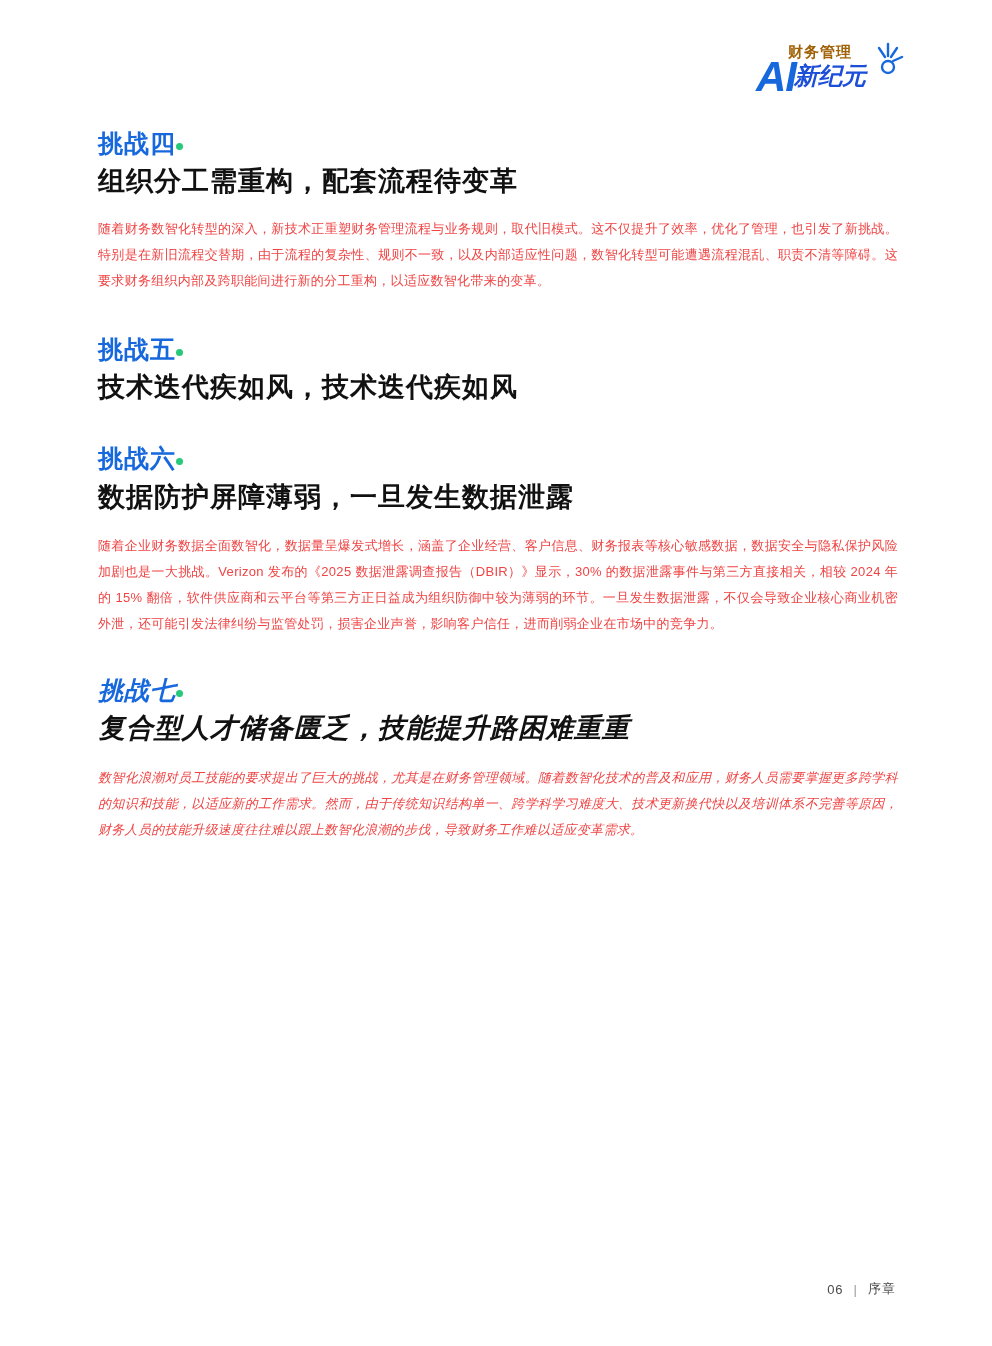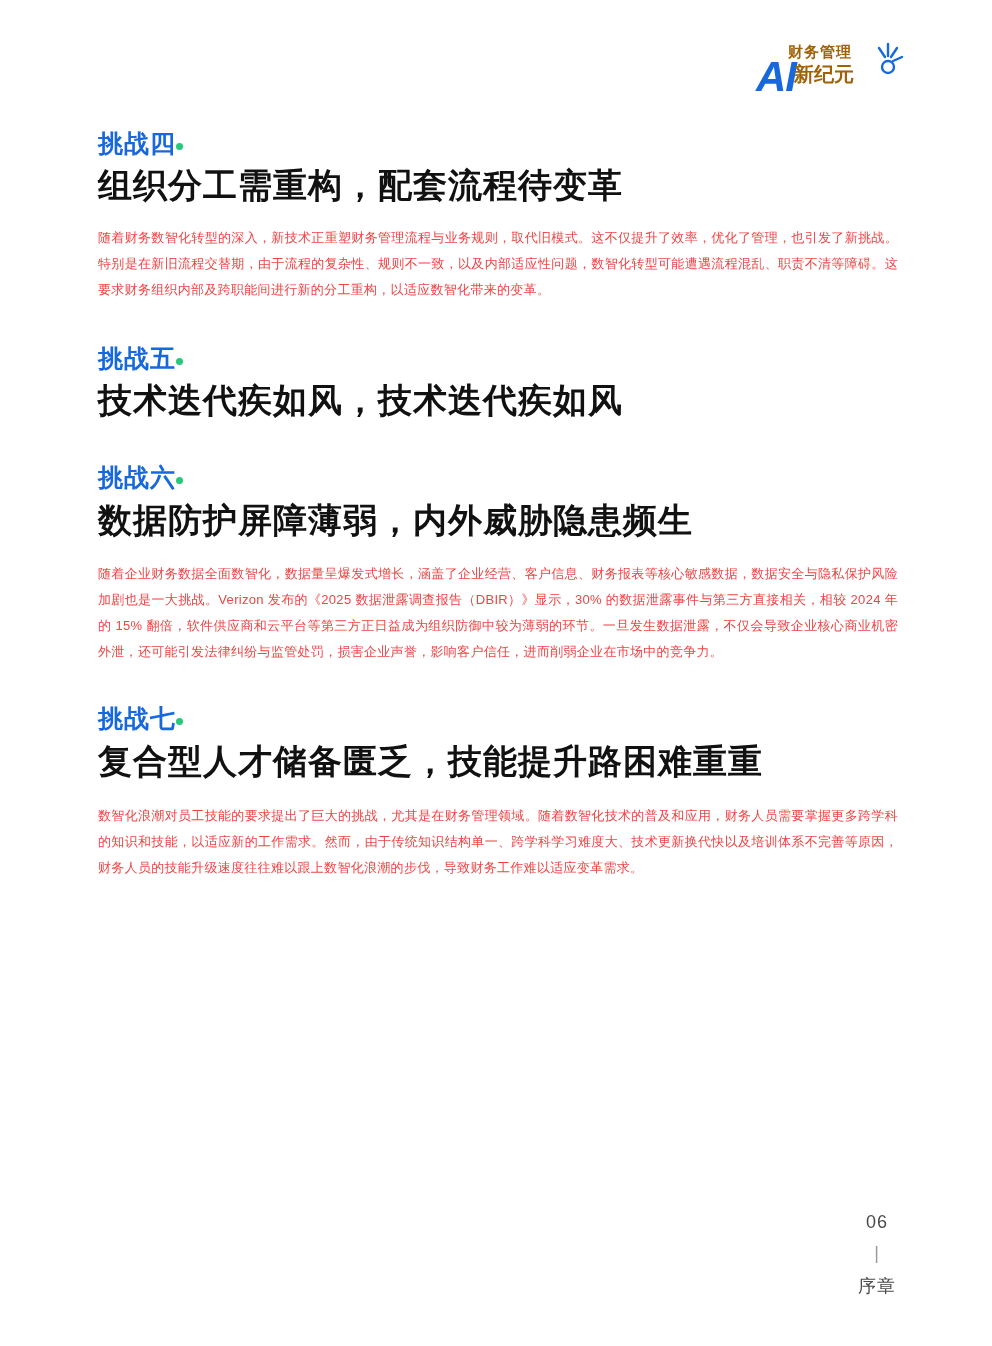--- a/index.html
+++ b/index.html
@@ -49,23 +49,24 @@
     font-size: 15px;
     font-weight: bold;
     color: #a16207;
     letter-spacing: 1px;
     line-height: 1;
   }
   .logo-cn-bottom {
     position: absolute;
     left: 40px;
     top: 26px;
-    font-size: 20px;
-    font-weight: bold;
-    color: #a16207;
+    font-size: 24px;
+    font-weight: bold;
+    font-style: italic;
+    color: #1d4ed8;
     letter-spacing: 0px;
     line-height: 1;
   }
   .logo-spark {
     position: absolute;
     right: -4px;
     top: 2px;
     width: 40px;
     height: 40px;
   }
@@ -97,52 +98,51 @@
   .chal-dot {
     display: inline-block;
     width: 7px;
     height: 7px;
     background: #26c97a;
     border-radius: 50%;
     position: relative;
     top: -2px;
   }
   .chal-title {
-    font-size: 34px;
+    font-size: 27px;
     font-weight: bold;
     color: #111111;
     letter-spacing: 1px;
     line-height: 1.35;
     margin: 0 0 18px 0;
   }
   .chal-body {
     font-size: 13px;
     line-height: 2.0;
     color: #ef4444;
     text-align: justify;
     letter-spacing: 0.3px;
     margin: 0;
   }
   .section.s1 .chal-title { margin-bottom: 16px; }
   .section.s2 { margin-top: 40px; }
   .section.s3 { margin-top: 38px; }
-  .section.s4 { margin-top: 38px; }
+  .section.s4 { margin-top: 38px; font-style: italic; }
 
   
   .footer {
     position: absolute;
     right: 96px;
     bottom: 48px;
     display: flex;
     align-items: center;
     gap: 10px;
-    font-size: 18px;
+    font-size: 13px;
     color: #4a4a4a;
     letter-spacing: 1px;
-    flex-direction: column;
   }
   .footer-sep {
     color: #9a9a9a;
   }
 </style>
 </head>
 <body>
 
 <div class="page">
 
@@ -178,21 +178,21 @@
         <span class="chal-dot"></span>
       </h2>
       <h3 class="chal-title">技术迭代疾如风，技术迭代疾如风</h3>
     </section>
 
     <section class="section s3">
       <h2 class="chal-label">
         <span>挑战六</span>
         <span class="chal-dot"></span>
       </h2>
-      <h3 class="chal-title">数据防护屏障薄弱，内外威胁隐患频生</h3>
+      <h3 class="chal-title">数据防护屏障薄弱，一旦发生数据泄露</h3>
       <p class="chal-body">随着企业财务数据全面数智化，数据量呈爆发式增长，涵盖了企业经营、客户信息、财务报表等核心敏感数据，数据安全与隐私保护风险加剧也是一大挑战。Verizon 发布的《2025 数据泄露调查报告（DBIR）》显示，30% 的数据泄露事件与第三方直接相关，相较 2024 年的 15% 翻倍，软件供应商和云平台等第三方正日益成为组织防御中较为薄弱的环节。一旦发生数据泄露，不仅会导致企业核心商业机密外泄，还可能引发法律纠纷与监管处罚，损害企业声誉，影响客户信任，进而削弱企业在市场中的竞争力。</p>
     </section>
 
     <section class="section s4">
       <h2 class="chal-label">
         <span>挑战七</span>
         <span class="chal-dot"></span>
       </h2>
       <h3 class="chal-title">复合型人才储备匮乏，技能提升路困难重重</h3>
       <p class="chal-body">数智化浪潮对员工技能的要求提出了巨大的挑战，尤其是在财务管理领域。随着数智化技术的普及和应用，财务人员需要掌握更多跨学科的知识和技能，以适应新的工作需求。然而，由于传统知识结构单一、跨学科学习难度大、技术更新换代快以及培训体系不完善等原因，财务人员的技能升级速度往往难以跟上数智化浪潮的步伐，导致财务工作难以适应变革需求。</p>

